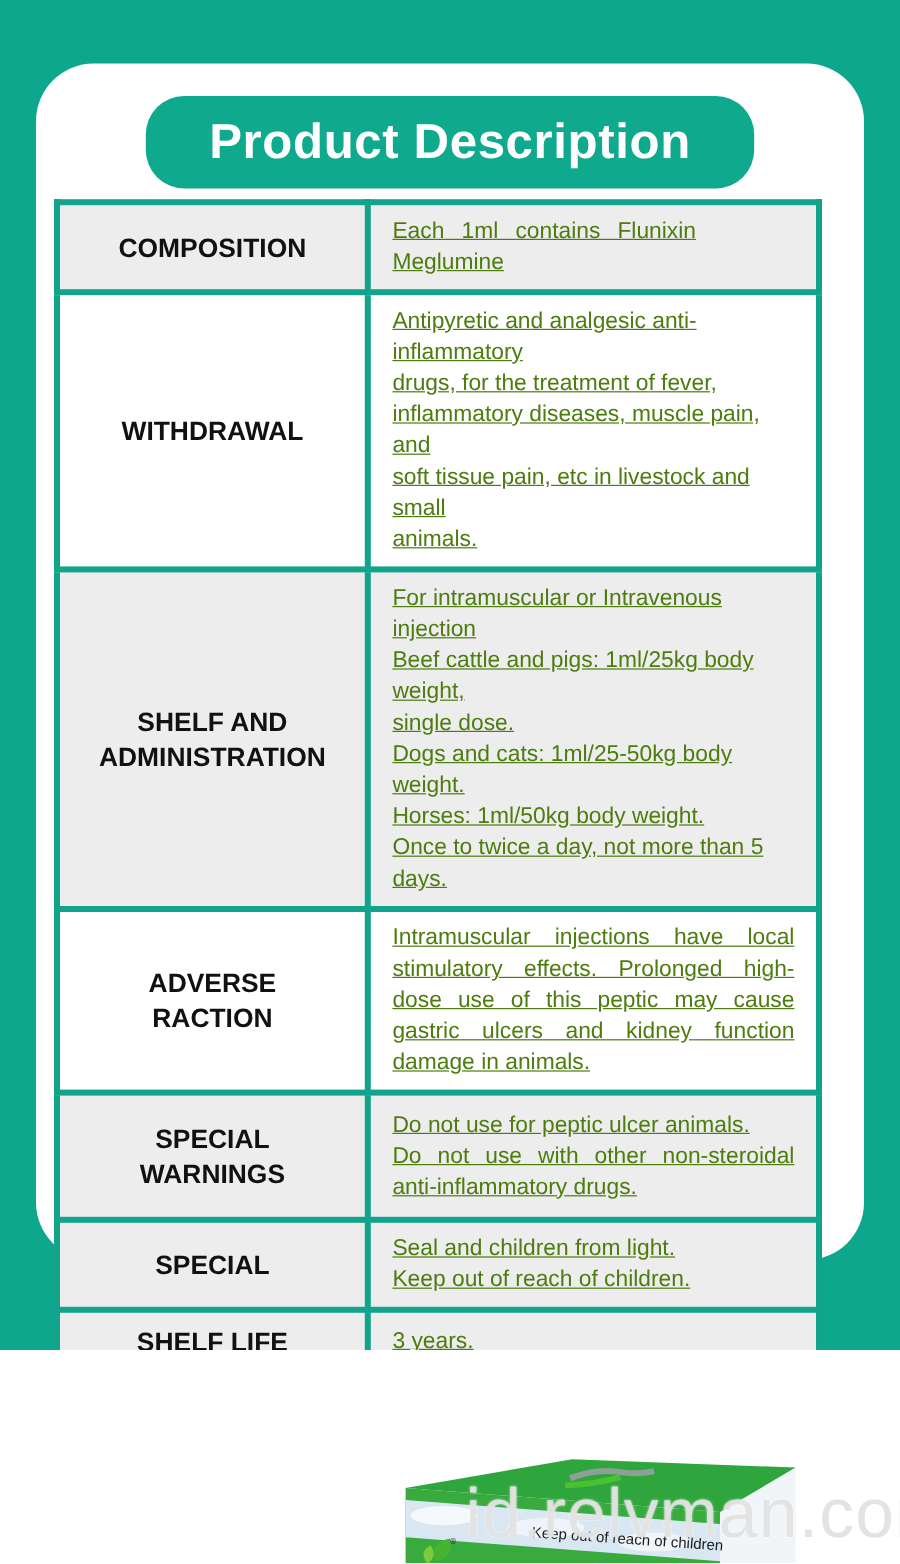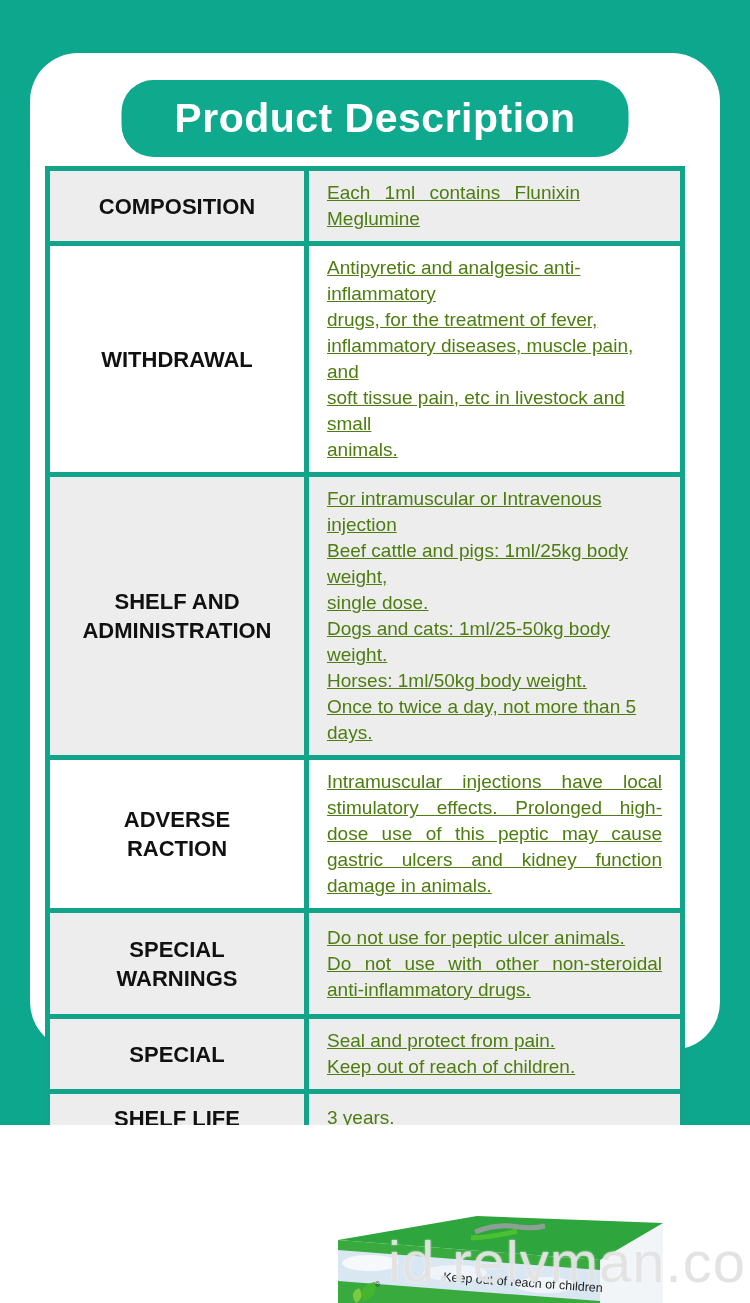--- a/index.html
+++ b/index.html
@@ -95,21 +95,21 @@
             <td class="value justify">Intramuscular injections have local stimulatory effects. Prolonged high-dose use of this peptic may cause gastric ulcers and kidney function damage in animals.</td>
           </tr>
           <tr class="shade">
             <td class="label" style="height: 93px;">SPECIAL
 WARNINGS</td>
             <td class="value justify">Do not use for peptic ulcer animals.
 Do not use with other non-steroidal anti-inflammatory drugs.</td>
           </tr>
           <tr class="shade">
             <td class="label" style="height: 61px;">SPECIAL</td>
-            <td class="value">Seal and protect from pain.
+            <td class="value">Seal and children from light.
 Keep out of reach of children.</td>
           </tr>
           <tr class="shade">
             <td class="label" style="height: 40px;">SHELF LIFE</td>
             <td class="value">3 years.</td>
           </tr>
         </tbody>
     </table>
   </div>
 </div>

